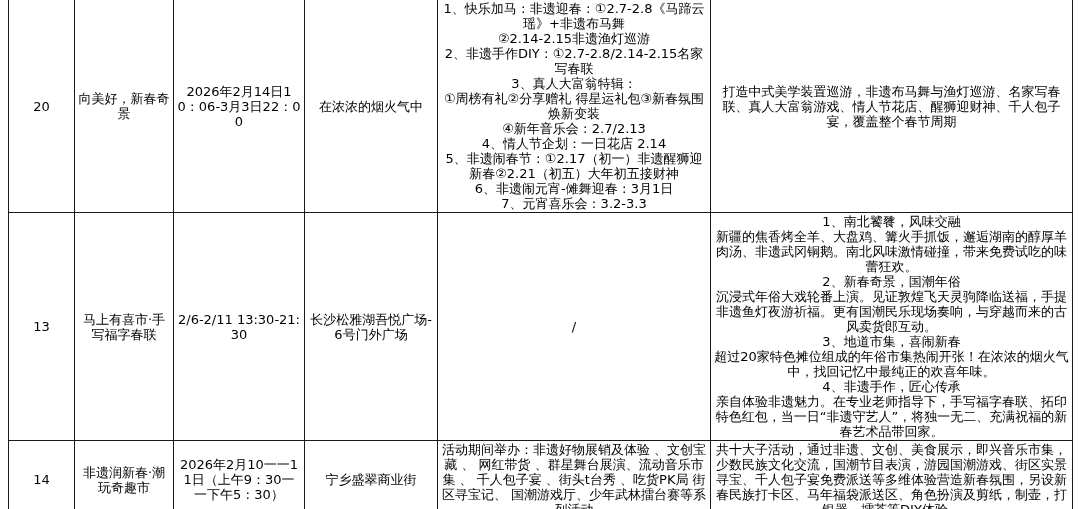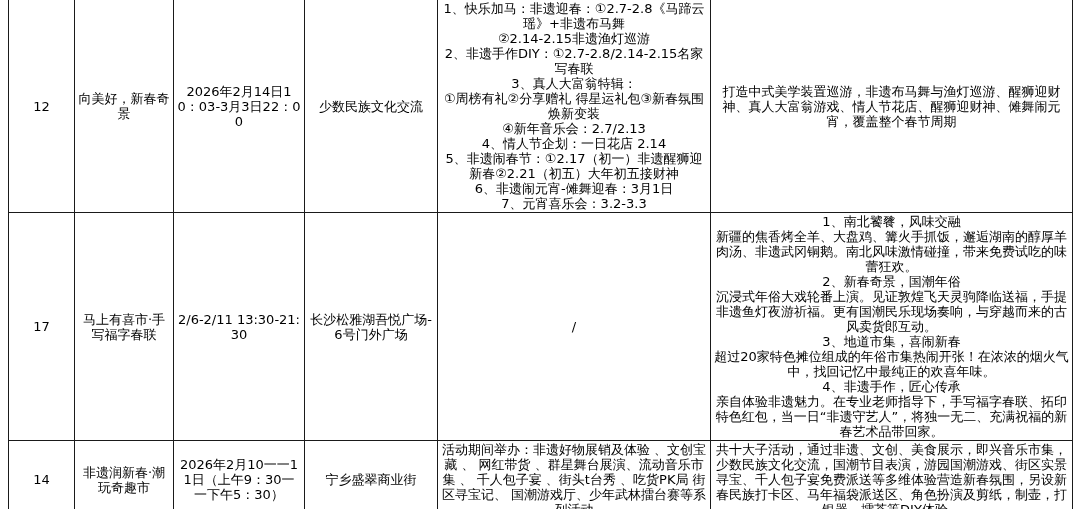--- a/index.html
+++ b/index.html
@@ -62,38 +62,38 @@
   <colgroup>
     <col class="c1">
       <col class="c2">
       <col class="c3">
       <col class="c4">
       <col class="c5">
       <col class="c6">
   </colgroup>
   <tbody>
     <tr class="row-12">
-      <td class="center">12</td>
+      <td class="center">20</td>
       <td class="center">向美好，新春奇景</td>
-      <td class="center">2026年2月14日10：03-3月3日22：00</td>
-      <td class="center">少数民族文化交流</td>
+      <td class="center">2026年2月14日10：06-3月3日22：00</td>
+      <td class="center">在浓浓的烟火气中</td>
       <td class="left pre">1、快乐加马：非遗迎春：①2.7-2.8《马蹄云瑶》+非遗布马舞
 ②2.14-2.15非遗渔灯巡游
 2、非遗手作DIY：①2.7-2.8/2.14-2.15名家写春联
 3、真人大富翁特辑：
 ①周榜有礼②分享赠礼 得星运礼包③新春氛围焕新变装
 ④新年音乐会：2.7/2.13
 4、情人节企划：一日花店 2.14
 5、非遗闹春节：①2.17（初一）非遗醒狮迎新春②2.21（初五）大年初五接财神
 6、非遗闹元宵-傩舞迎春：3月1日
 7、元宵喜乐会：3.2-3.3</td>
-      <td class="left pre">打造中式美学装置巡游，非遗布马舞与渔灯巡游、醒狮迎财神、真人大富翁游戏、情人节花店、醒狮迎财神、傩舞闹元宵，覆盖整个春节周期</td>
+      <td class="left pre">打造中式美学装置巡游，非遗布马舞与渔灯巡游、名家写春联、真人大富翁游戏、情人节花店、醒狮迎财神、千人包子宴，覆盖整个春节周期</td>
     </tr>
     <tr class="row-13">
-      <td class="center">17</td>
+      <td class="center">13</td>
       <td class="center">马上有喜市·手写福字春联</td>
       <td class="center">2/6-2/11 13:30-21:30</td>
       <td class="center">长沙松雅湖吾悦广场-6号门外广场</td>
       <td class="left pre">/</td>
       <td class="left pre">1、南北饕餮，风味交融
 新疆的焦香烤全羊、大盘鸡、篝火手抓饭，邂逅湖南的醇厚羊肉汤、非遗武冈铜鹅。南北风味激情碰撞，带来免费试吃的味蕾狂欢。
 2、新春奇景，国潮年俗
 沉浸式年俗大戏轮番上演。见证敦煌飞天灵驹降临送福，手提非遗鱼灯夜游祈福。更有国潮民乐现场奏响，与穿越而来的古风卖货郎互动。
 3、地道市集，喜闹新春
 超过20家特色摊位组成的年俗市集热闹开张！在浓浓的烟火气中，找回记忆中最纯正的欢喜年味。

